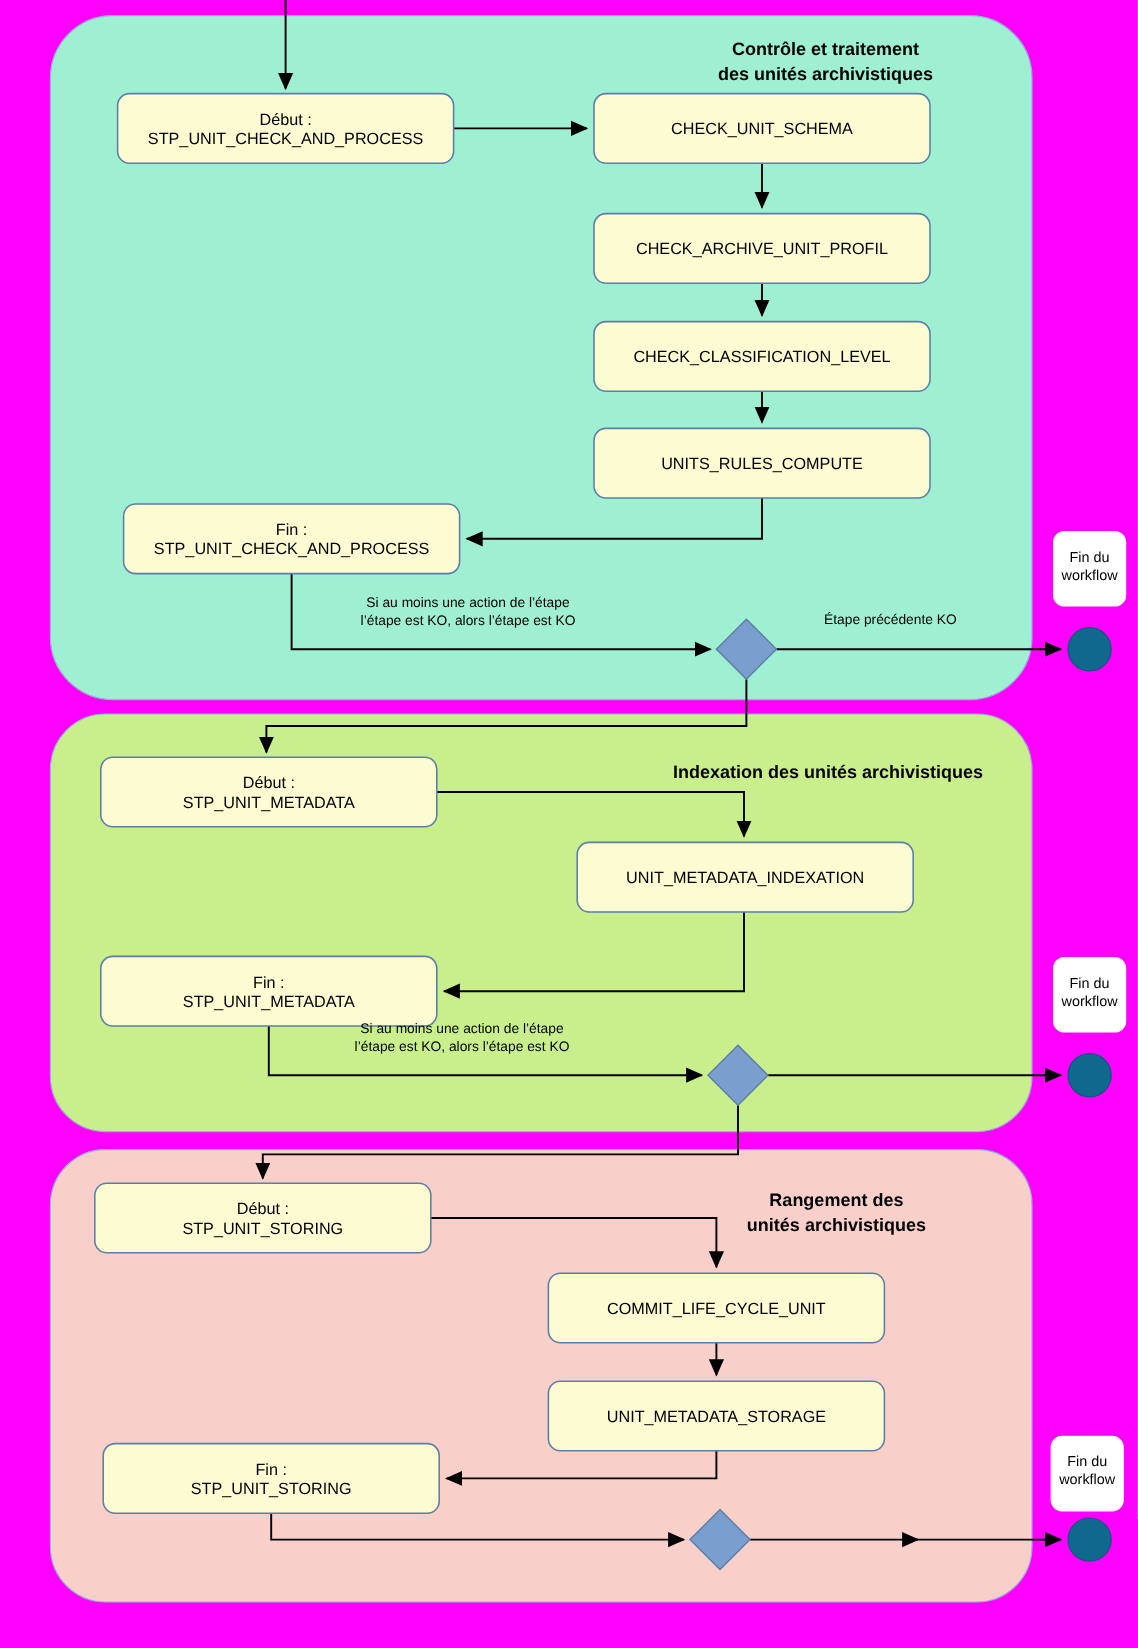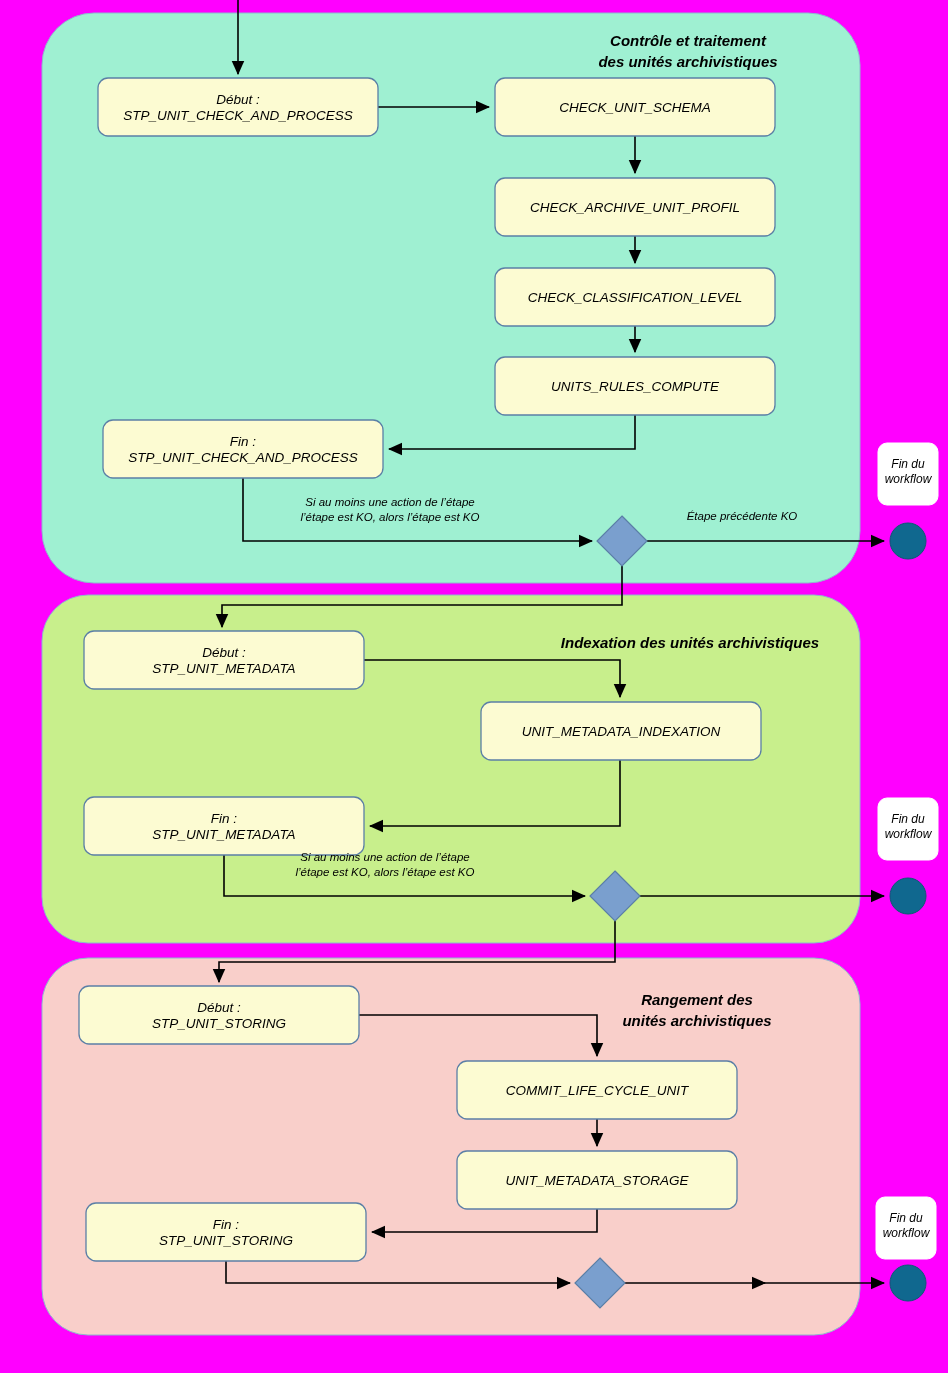--- a/index.html
+++ b/index.html
@@ -1,18 +1,18 @@
 <!DOCTYPE html>
 <html><head>
 <meta charset="utf-8">
 <style>
   html,body{margin:0;padding:0;background:#ff00ff;}
   body{width:948px;height:1373px;overflow:hidden;
        font-family:"Liberation Sans","DejaVu Sans",sans-serif;}
-  #stage{position:relative;width:948px;height:1266px;background:#ffffff;font-style:italic;}
+  #stage{position:relative;width:948px;height:1266px;background:#ffffff;}
   svg{display:block;}
   .lane-title{font-weight:bold;font-size:15px;fill:#000;}
   .node-label{font-size:13.5px;fill:#000;}
   .edge-label{font-size:11.5px;fill:#000;}
   .end-label{font-size:12px;fill:#000;}
   .ln{stroke:#000;stroke-width:1.6;fill:none;}
   .nodebox{fill:#fcfbd2;stroke:#5b7fa6;stroke-width:1.3;}
   .endbox{fill:#ffffff;stroke:#ffffff;stroke-width:1;}
   .diamond{fill:#7a9fce;stroke:#5b7fa6;stroke-width:1.2;}
   .term{fill:#10688f;stroke:#0d5877;stroke-width:1;}

